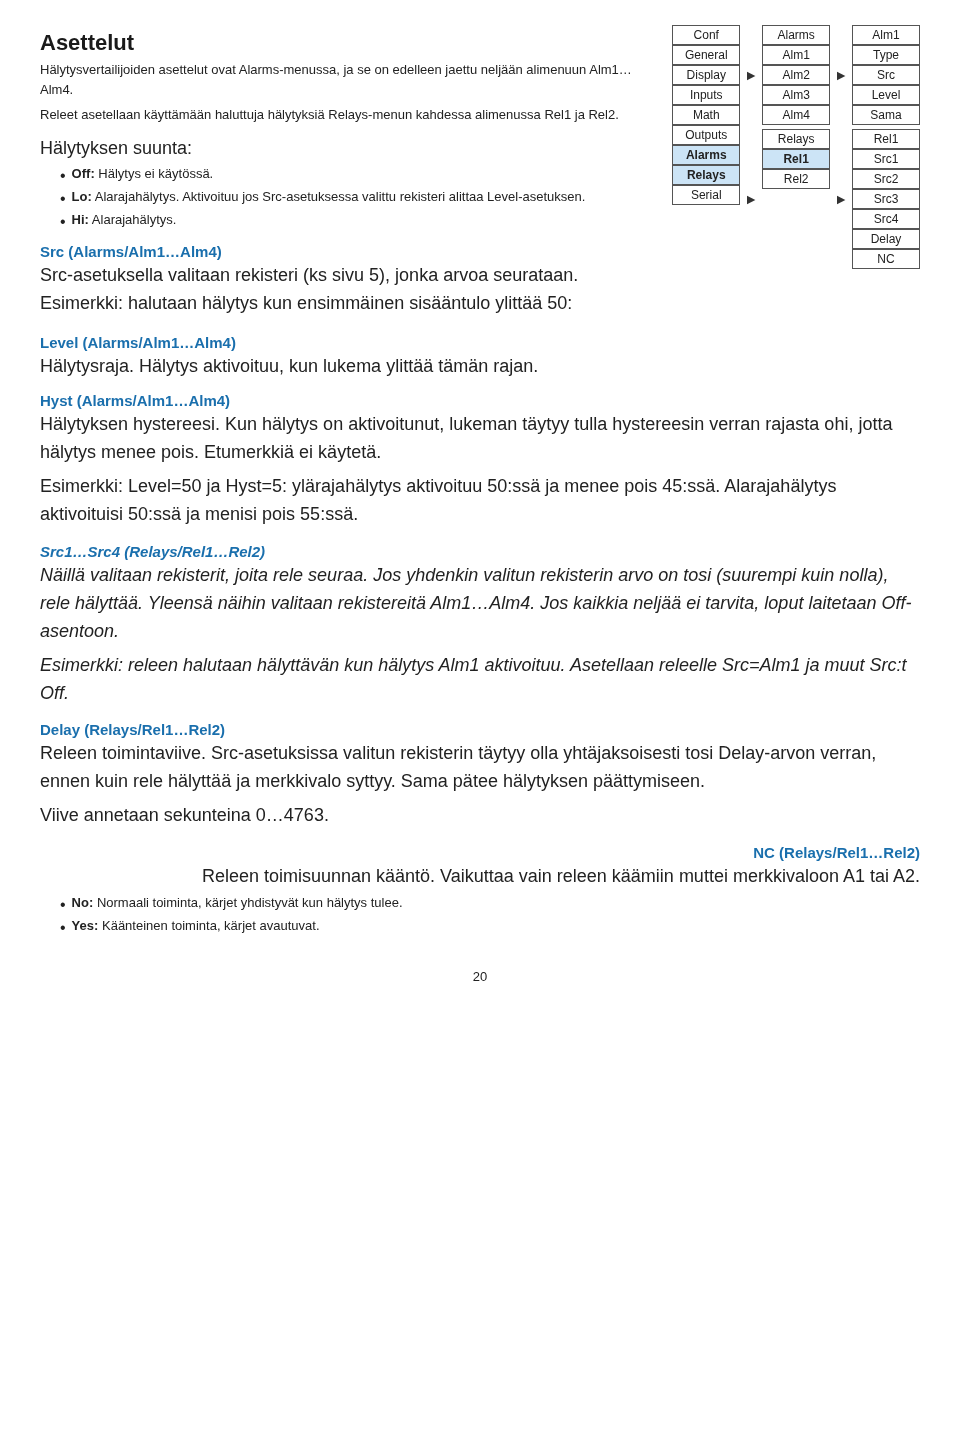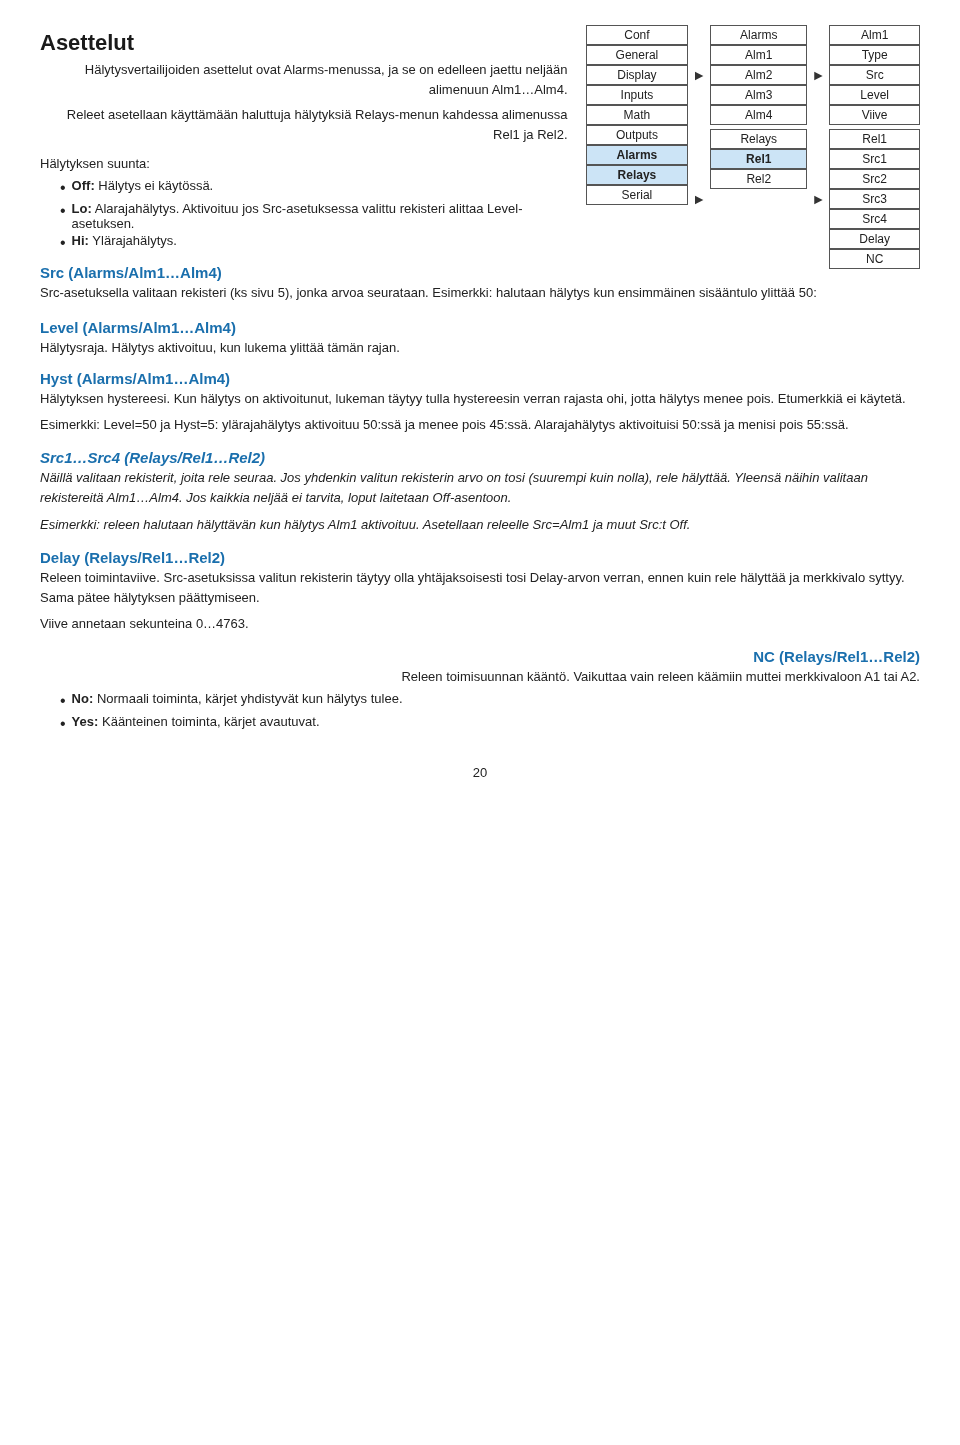--- a/index.html
+++ b/index.html
@@ -15,31 +15,30 @@
     h1 {
       font-size: 22px;
       font-weight: bold;
       color: #1a1a1a;
       margin-bottom: 4px;
     }
     .intro-text {
       font-size: 13px;
       line-height: 1.5;
       margin-bottom: 6px;
-      text-align: right;
     }
     .section-header {
       font-size: 15px;
       font-weight: bold;
       color: #1a6fad;
       margin-top: 10px;
       margin-bottom: 2px;
     }
     .body-text {
-      font-size: 13px;
+      font-size: 18px;
       line-height: 1.55;
       margin-bottom: 4px;
     }
     .bullet-item {
       display: flex;
       align-items: flex-start;
       margin-left: 20px;
       margin-bottom: 2px;
     }
     .bullet-dot {
@@ -70,21 +69,21 @@
       margin-bottom: 10px;
     }
     .nav-diagram table {
       border-collapse: separate;
       border-spacing: 0;
       font-size: 12px;
     }
     .nav-box {
       border: 1.5px solid #555;
       text-align: center;
-      padding: 2px 29px;
+      padding: 2px 0;
       background: white;
       min-width: 68px;
     }
     .nav-box-blue {
       border: 1.5px solid #555;
       text-align: center;
       padding: 2px 12px;
       background: #cce4f6;
       min-width: 68px;
       font-weight: bold;
@@ -130,21 +129,21 @@
           <div class="nav-box">Alm4</div>
         </td>
         <td class="nav-arrow-right" rowspan="5" style="vertical-align:middle;">
           <span>►</span>
         </td>
         <td class="nav-col" rowspan="5">
           <div class="nav-box">Alm1</div>
           <div class="nav-box">Type</div>
           <div class="nav-box">Src</div>
           <div class="nav-box">Level</div>
-          <div class="nav-box">Viive</div>
+          <div class="nav-box">Sama</div>
         </td>
       </tr>
       <tr></tr>
           <tr></tr>
           <tr></tr>
           <tr></tr>
 
       <tr>
         <td colspan="4" style="height:4px;"></td>
       </tr>
@@ -186,21 +185,21 @@
     <div class="bullet-item">
       <span class="bullet-dot">•</span>
       <span><span class="bold-inline">Off:</span> <span>Hälytys ei käytössä.</span></span>
     </div>
     <div class="bullet-item">
       <span class="bullet-dot">•</span>
       <span><span class="bold-inline">Lo:</span> <span>Alarajahälytys. Aktivoituu jos Src-asetuksessa valittu rekisteri alittaa Level-asetuksen.</span></span>
     </div>
     <div class="bullet-item">
       <span class="bullet-dot">•</span>
-      <span><span class="bold-inline">Hi:</span> <span>Ylärajahälytys.</span></span>
+      <span><span class="bold-inline">Hi:</span> <span>Alarajahälytys.</span></span>
     </div>
   </div>
 
   <div style="margin-top:10px;" class="clearfix">
     <p class="section-header">Src (Alarms/Alm1…Alm4)</p>
     <p class="body-text">Src-asetuksella valitaan rekisteri (ks sivu 5), jonka arvoa seurataan. Esimerkki: halutaan hälytys kun ensimmäinen sisääntulo ylittää 50:</p>
   </div>
 
   <div style="margin-top:12px;">
     <p class="section-header">Level (Alarms/Alm1…Alm4)</p>

